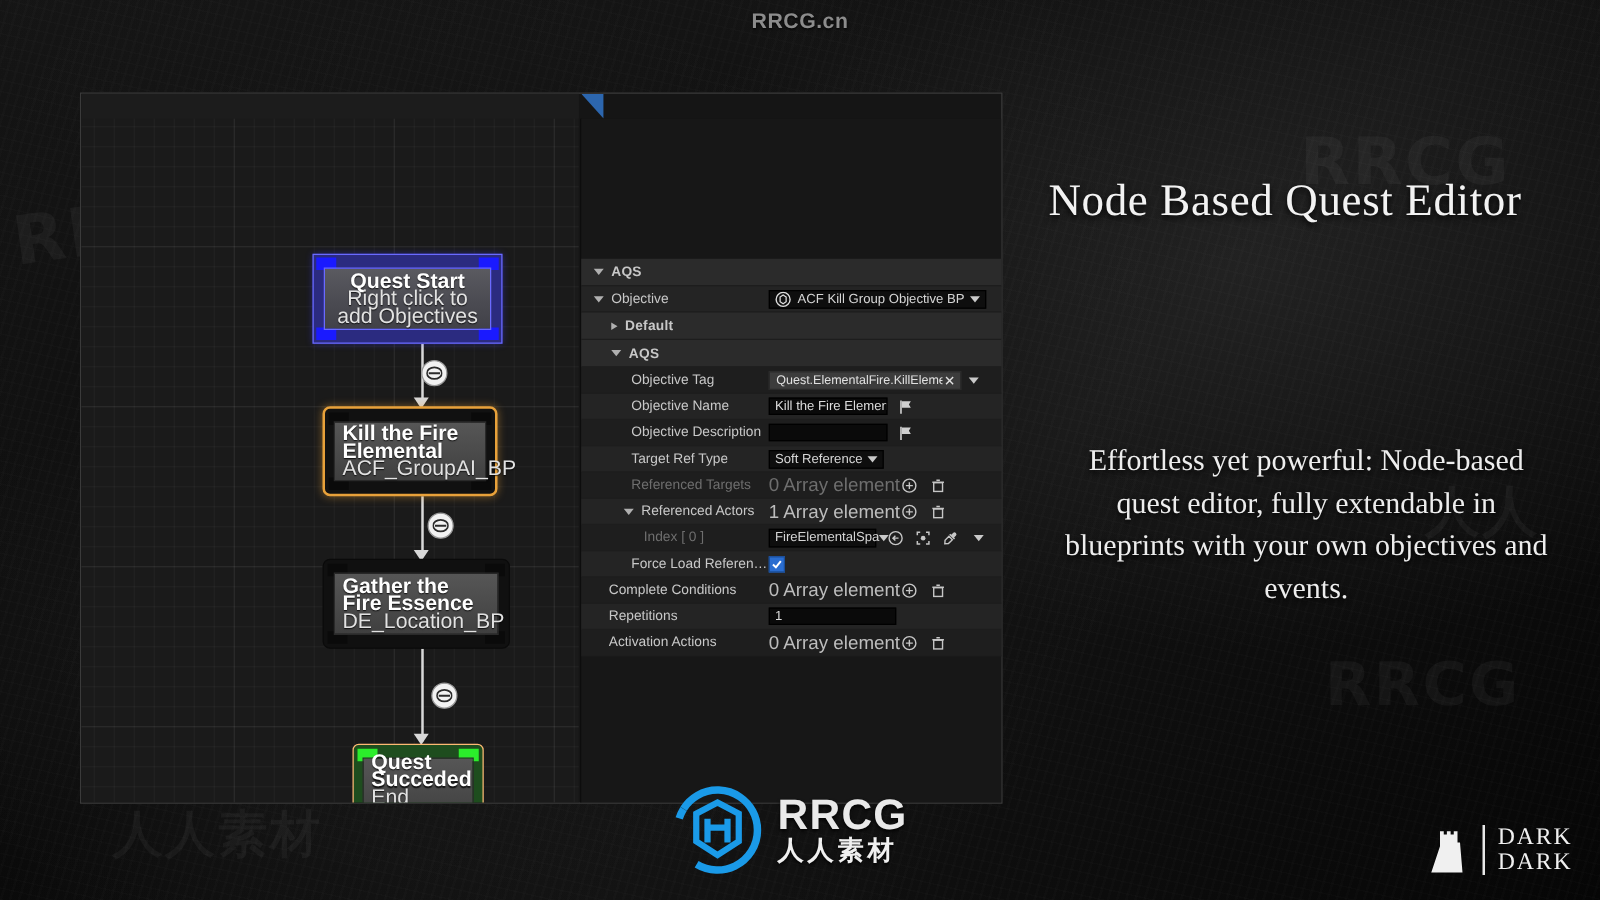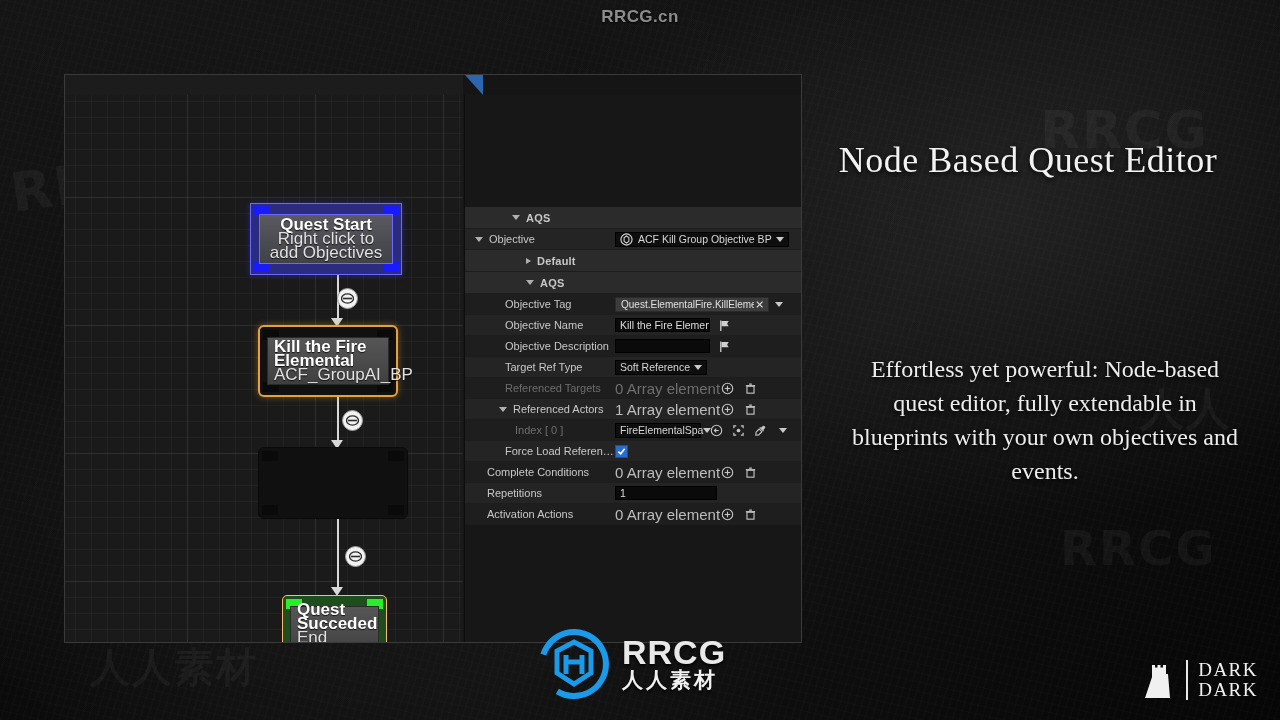--- a/index.html
+++ b/index.html
@@ -143,21 +143,21 @@
     position:absolute;left:10px;top:0;width:318px;height:20px;
     background:#0d0d0d;border:1px solid #000;border-radius:10px;
     display:flex;align-items:center;box-sizing:border-box;
   }
   #search-icon{margin-left:6px;margin-right:5px;display:flex;}
   #search-ph{color:#8a8a8a;font-size:11px;font-family:"Liberation Sans",sans-serif;}
 
   .cat{
     height:21px;display:flex;align-items:center;
     background:#2b2b2b;border-bottom:1px solid #1d1d1d;
-    color:#d4d4d4;font-size:11px;font-weight:bold;letter-spacing:.2px;padding-left:37px;
+    color:#d4d4d4;font-size:11px;font-weight:bold;letter-spacing:.2px;
   }
   .row{
     height:21px;display:flex;align-items:center;
     border-bottom:1px solid #1d1d1d;box-sizing:border-box;
   }
   .row.alt{background:#242424;}
   .row.dark{background:#1e1e1e;}
   .lbl{
     color:#c8c8c8;font-size:11px;white-space:nowrap;overflow:hidden;
     text-overflow:ellipsis;
@@ -302,20 +302,24 @@
       <div class="title">Kill the Fire Elemental</div>
       <div class="sub">ACF_GroupAI_BP</div>
     </div>
   </div>
 
   <div class="node" id="node-gather">
     <div class="pin" style="left:3px;top:3px;"></div>
     <div class="pin" style="right:3px;top:3px;"></div>
     <div class="pin" style="left:3px;bottom:3px;"></div>
     <div class="pin" style="right:3px;bottom:3px;"></div>
+    <div class="inner">
+      <div class="title">Gather the Fire Essence</div>
+      <div class="sub">DE_Location_BP</div>
+    </div>
   </div>
 
   <div class="node" id="node-end">
     <div class="pin" style="left:3px;top:3px;"></div>
     <div class="pin" style="right:3px;top:3px;"></div>
 
     <div class="inner">
       <div class="title">Quest Succeded</div>
       <div class="sub">End Quest</div>
     </div>

